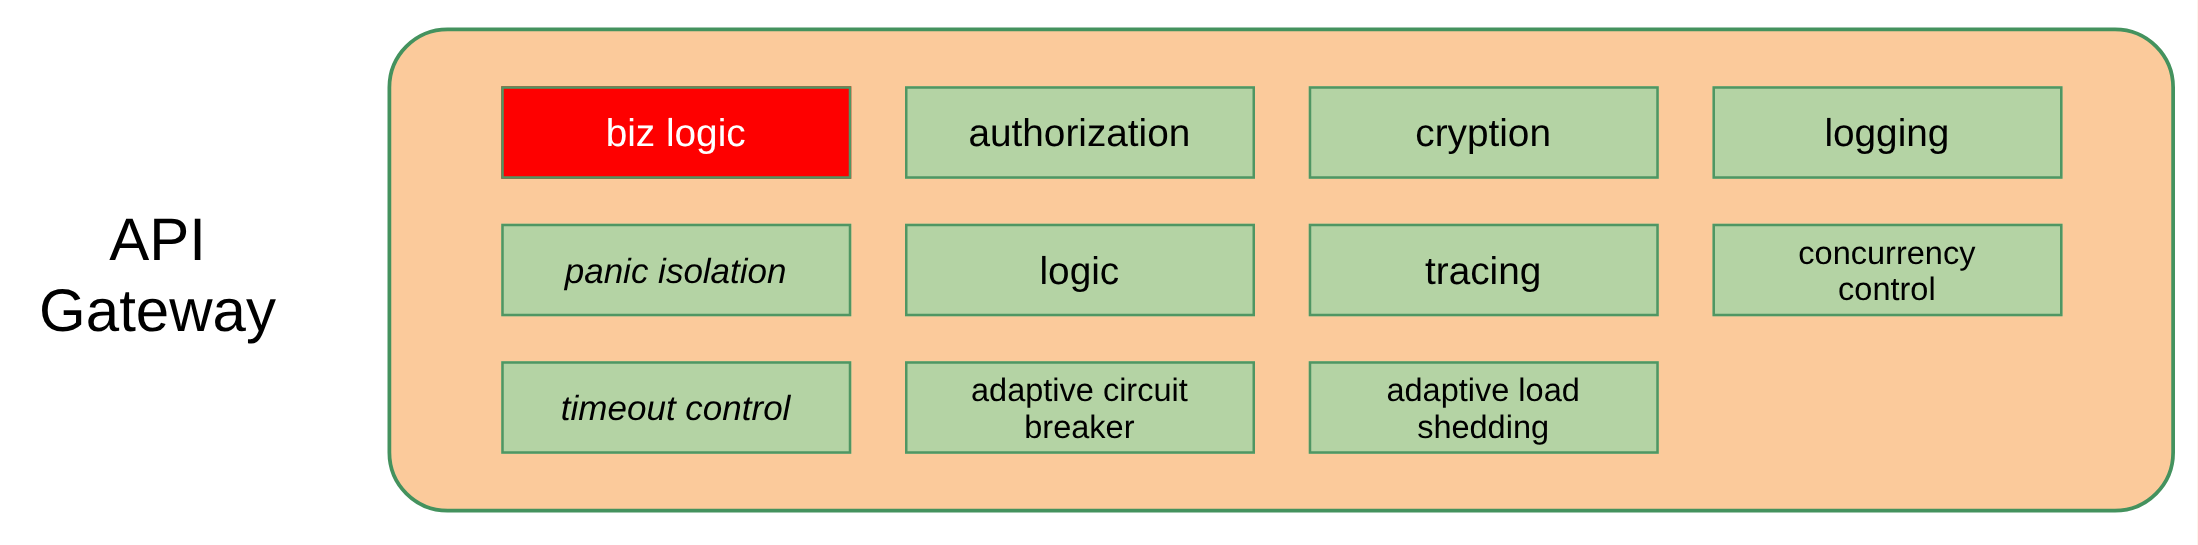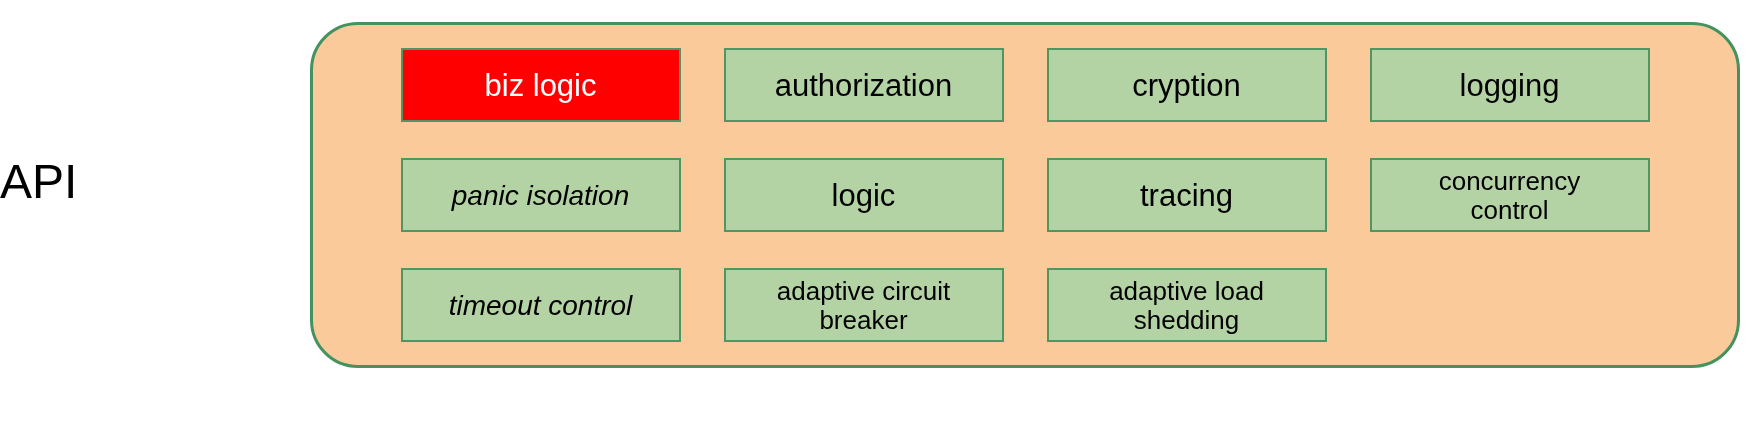--- a/index.html
+++ b/index.html
@@ -8,34 +8,34 @@
     position: relative;
     width: 1758px;
     height: 436px;
     background: #ffffff;
     font-family: "Liberation Sans", sans-serif;
     overflow: hidden;
   }
   .side-label {
     position: absolute;
     left: 0;
-    top: 154px;
+    top: 165px;
     width: 252px;
-    text-align: left;
+    text-align: center;
     font-size: 48px;
     line-height: 1.18;
     color: var(--text, #000);
   }
   .side-label .line { display: block; }
   .gateway-container {
     position: absolute;
     left: 310px;
     top: 22px;
     width: 1430px;
-    height: 346px;
+    height: 388px;
     box-sizing: border-box;
     background: var(--container-fill, #FBCA9B);
     border: 3px solid var(--container-border, #44925E);
     border-radius: 48px;
     display: flex;
     align-items: center;
     justify-content: center;
   }
   .feature-grid {
     display: grid;
@@ -64,20 +64,21 @@
     background: var(--highlight-fill, #FE0000);
     color: var(--highlight-text, #fff);
   }
 </style>
 </head>
 <body>
 
 <div class="page">
   <div class="side-label">
     <span class="line">API</span>
+    <span class="line">Gateway</span>
   </div>
   <div class="gateway-container">
     <div class="feature-grid">
         <div class="cell lg highlight">biz logic</div>
         <div class="cell lg">authorization</div>
         <div class="cell lg">cryption</div>
         <div class="cell lg">logging</div>
         <div class="cell md">panic isolation</div>
         <div class="cell lg">logic</div>
         <div class="cell lg">tracing</div>

